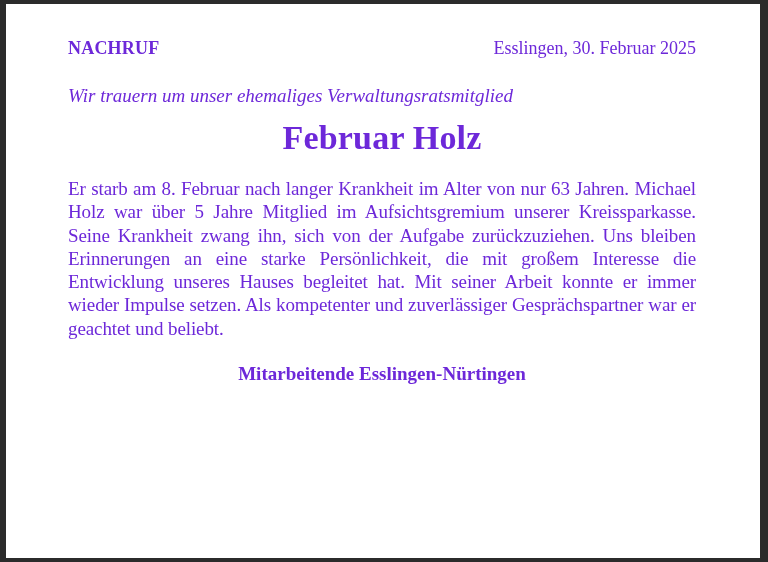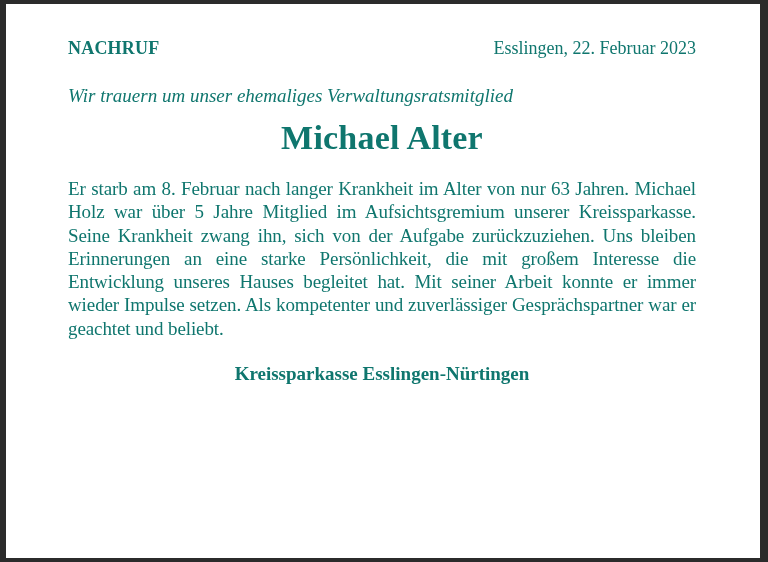--- a/index.html
+++ b/index.html
@@ -10,21 +10,21 @@
   .notice {
     box-sizing: border-box;
     width: 768px;
     height: 562px;
     background: #ffffff;
     border-style: solid;
     border-color: #2b2b2b;
     border-width: 4px 8px 4px 6px;
     padding: 34px 64px 30px 62px;
     font-family: "Liberation Serif", "DejaVu Serif", serif;
-    color: #0f766e;
+    color: #6d28d9;
     overflow: hidden;
   }
   .header-row {
     display: flex;
     justify-content: space-between;
     align-items: baseline;
     margin-bottom: 26px;
   }
   .kicker {
     font-size: 18px;
@@ -62,27 +62,27 @@
     line-height: 1.3;
   }
 </style>
 </head>
 <body>
 
 <div class="notice">
 
   <div class="header-row">
     <span class="kicker">NACHRUF</span>
-    <span class="dateline">Esslingen, 22. Februar 2023</span>
+    <span class="dateline">Esslingen, 30. Februar 2025</span>
   </div>
 
   <div class="intro">Wir trauern um unser ehemaliges Verwaltungsratsmitglied</div>
 
-  <h1 class="deceased-name">Michael Alter</h1>
+  <h1 class="deceased-name">Februar Holz</h1>
 
   <p class="body-paragraph">Er starb am 8. Februar nach langer Krankheit im Alter von nur 63 Jahren. Michael Holz war über 5 Jahre Mitglied im Aufsichtsgremium unserer Kreissparkasse. Seine Krankheit zwang ihn, sich von der Aufgabe zurückzuziehen. Uns bleiben Erinnerungen an eine starke Persönlichkeit, die mit großem Interesse die Entwicklung unseres Hauses begleitet hat. Mit seiner Arbeit konnte er immer wieder Impulse setzen. Als kompetenter und zuverlässiger Gesprächspartner war er geachtet und beliebt.</p>
 
 
   <div class="signature">
-    <div>Kreissparkasse Esslingen-Nürtingen</div>
+    <div>Mitarbeitende Esslingen-Nürtingen</div>
   </div>
 
 </div>
 
 </body></html>

